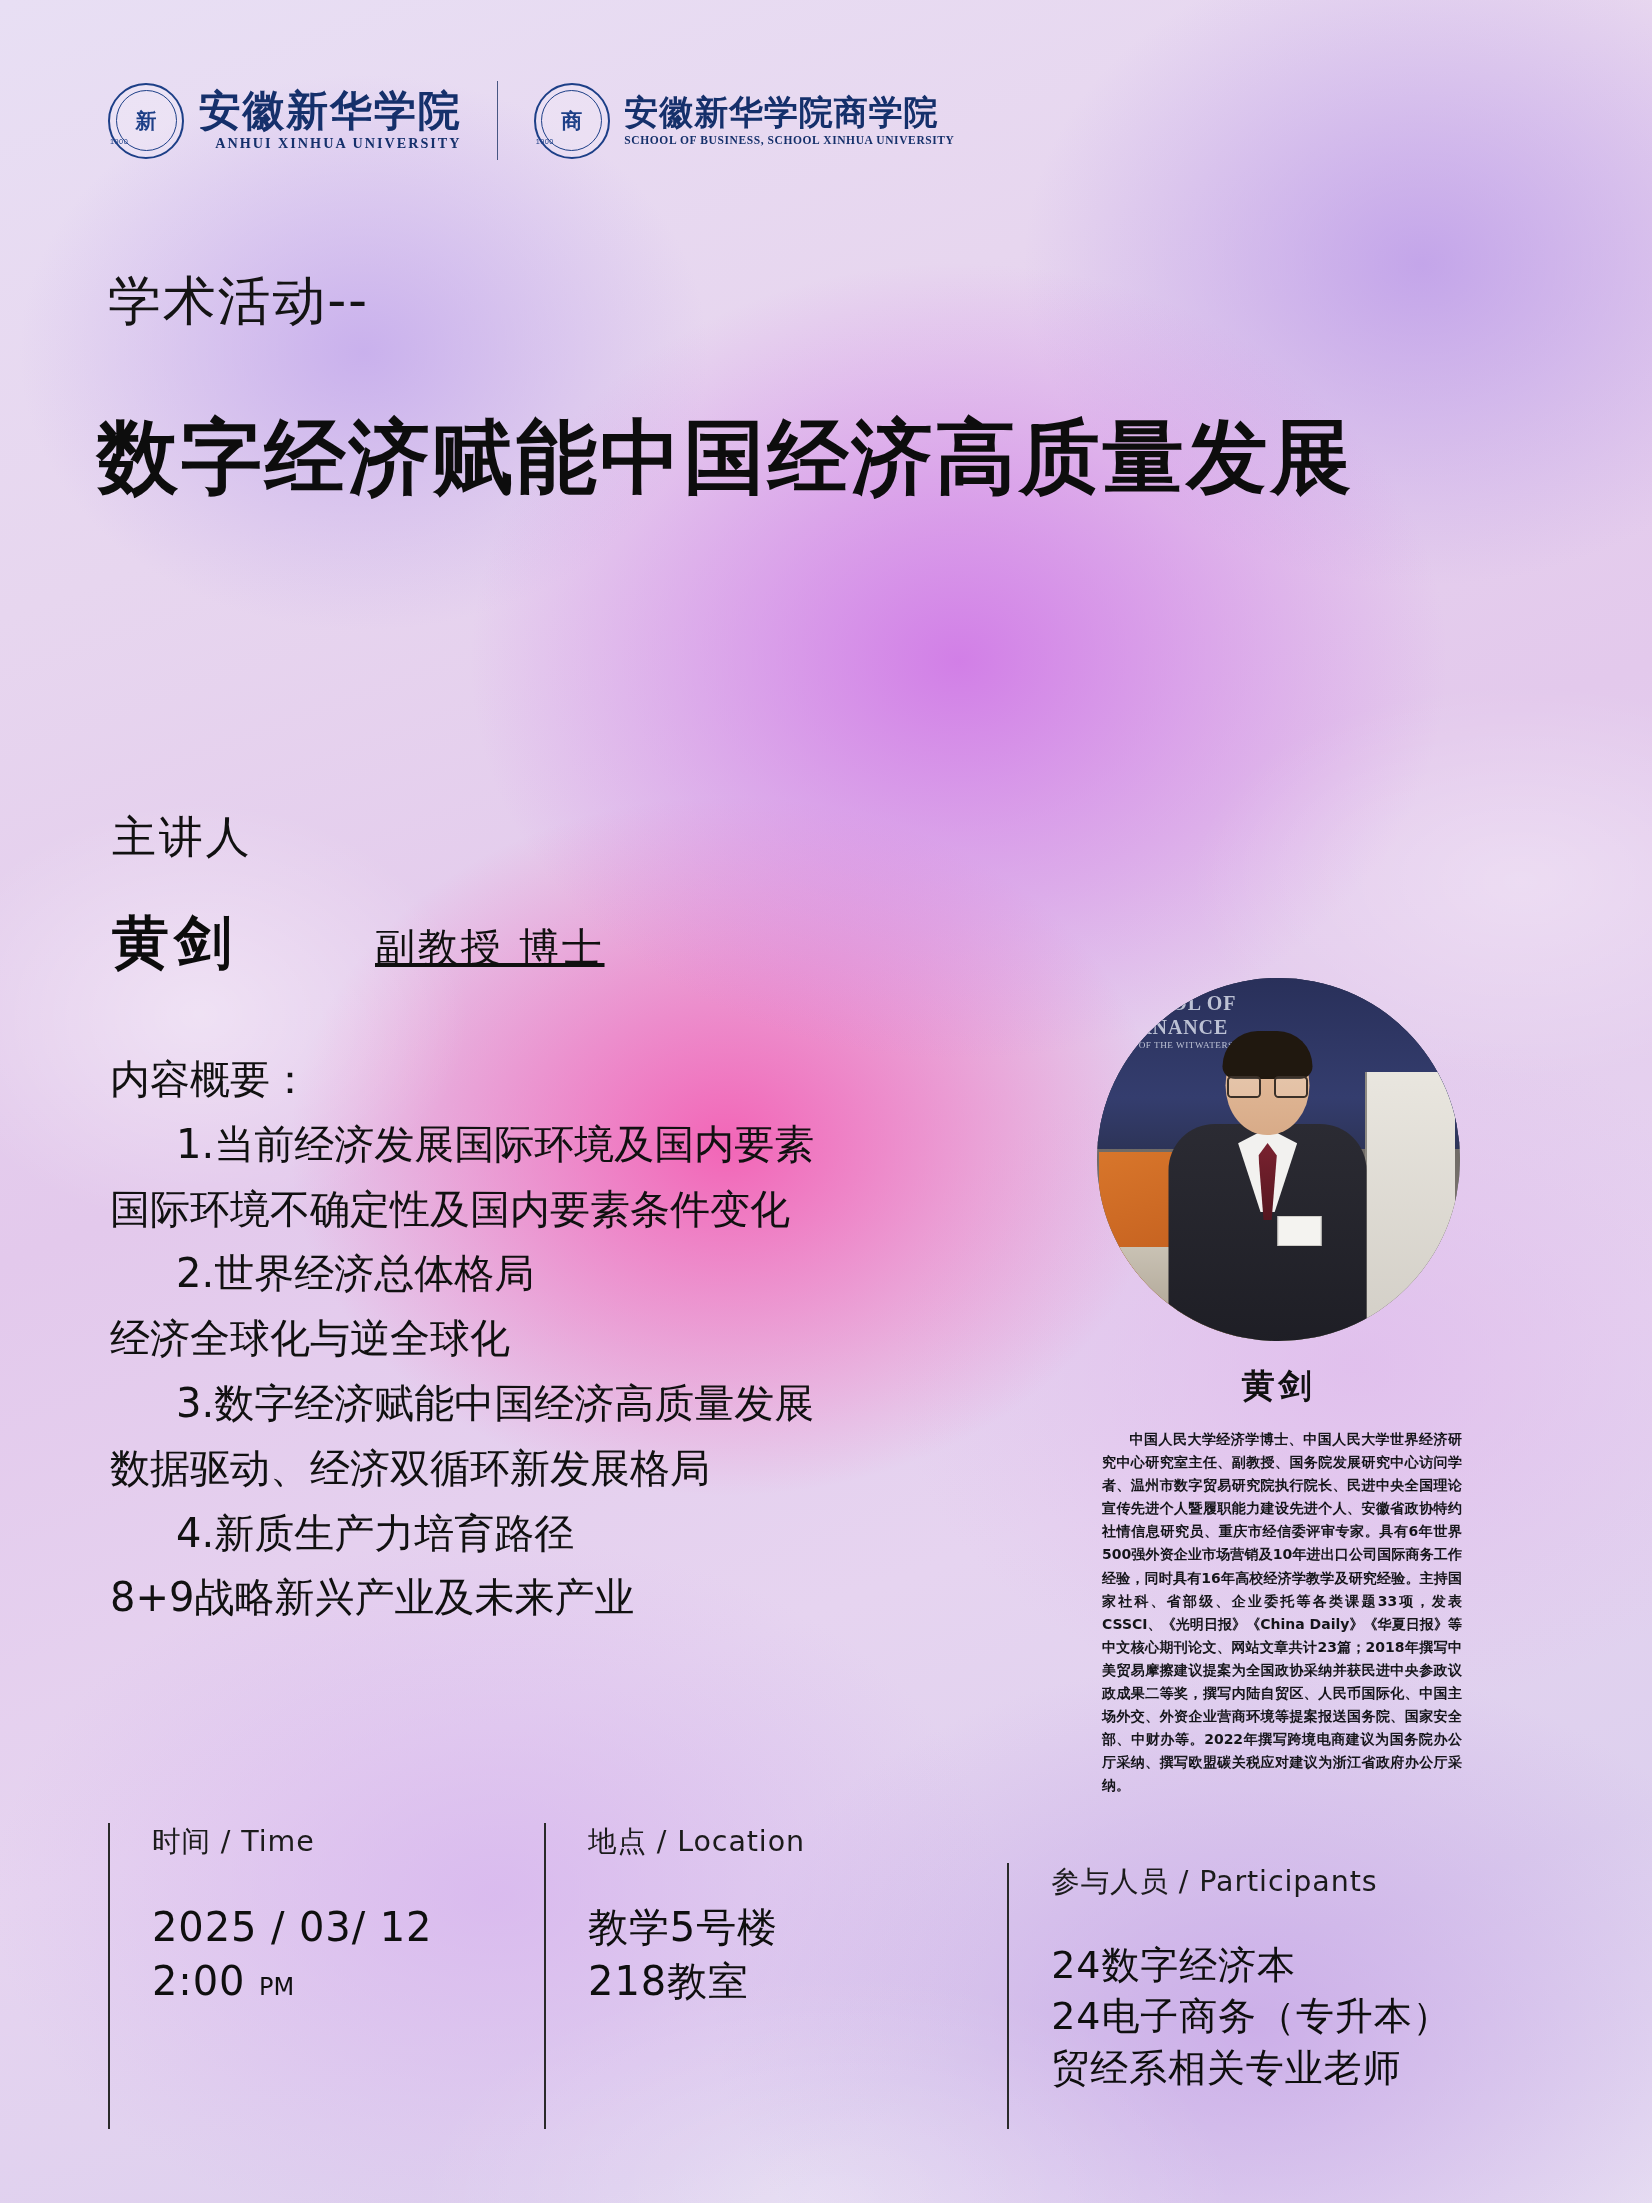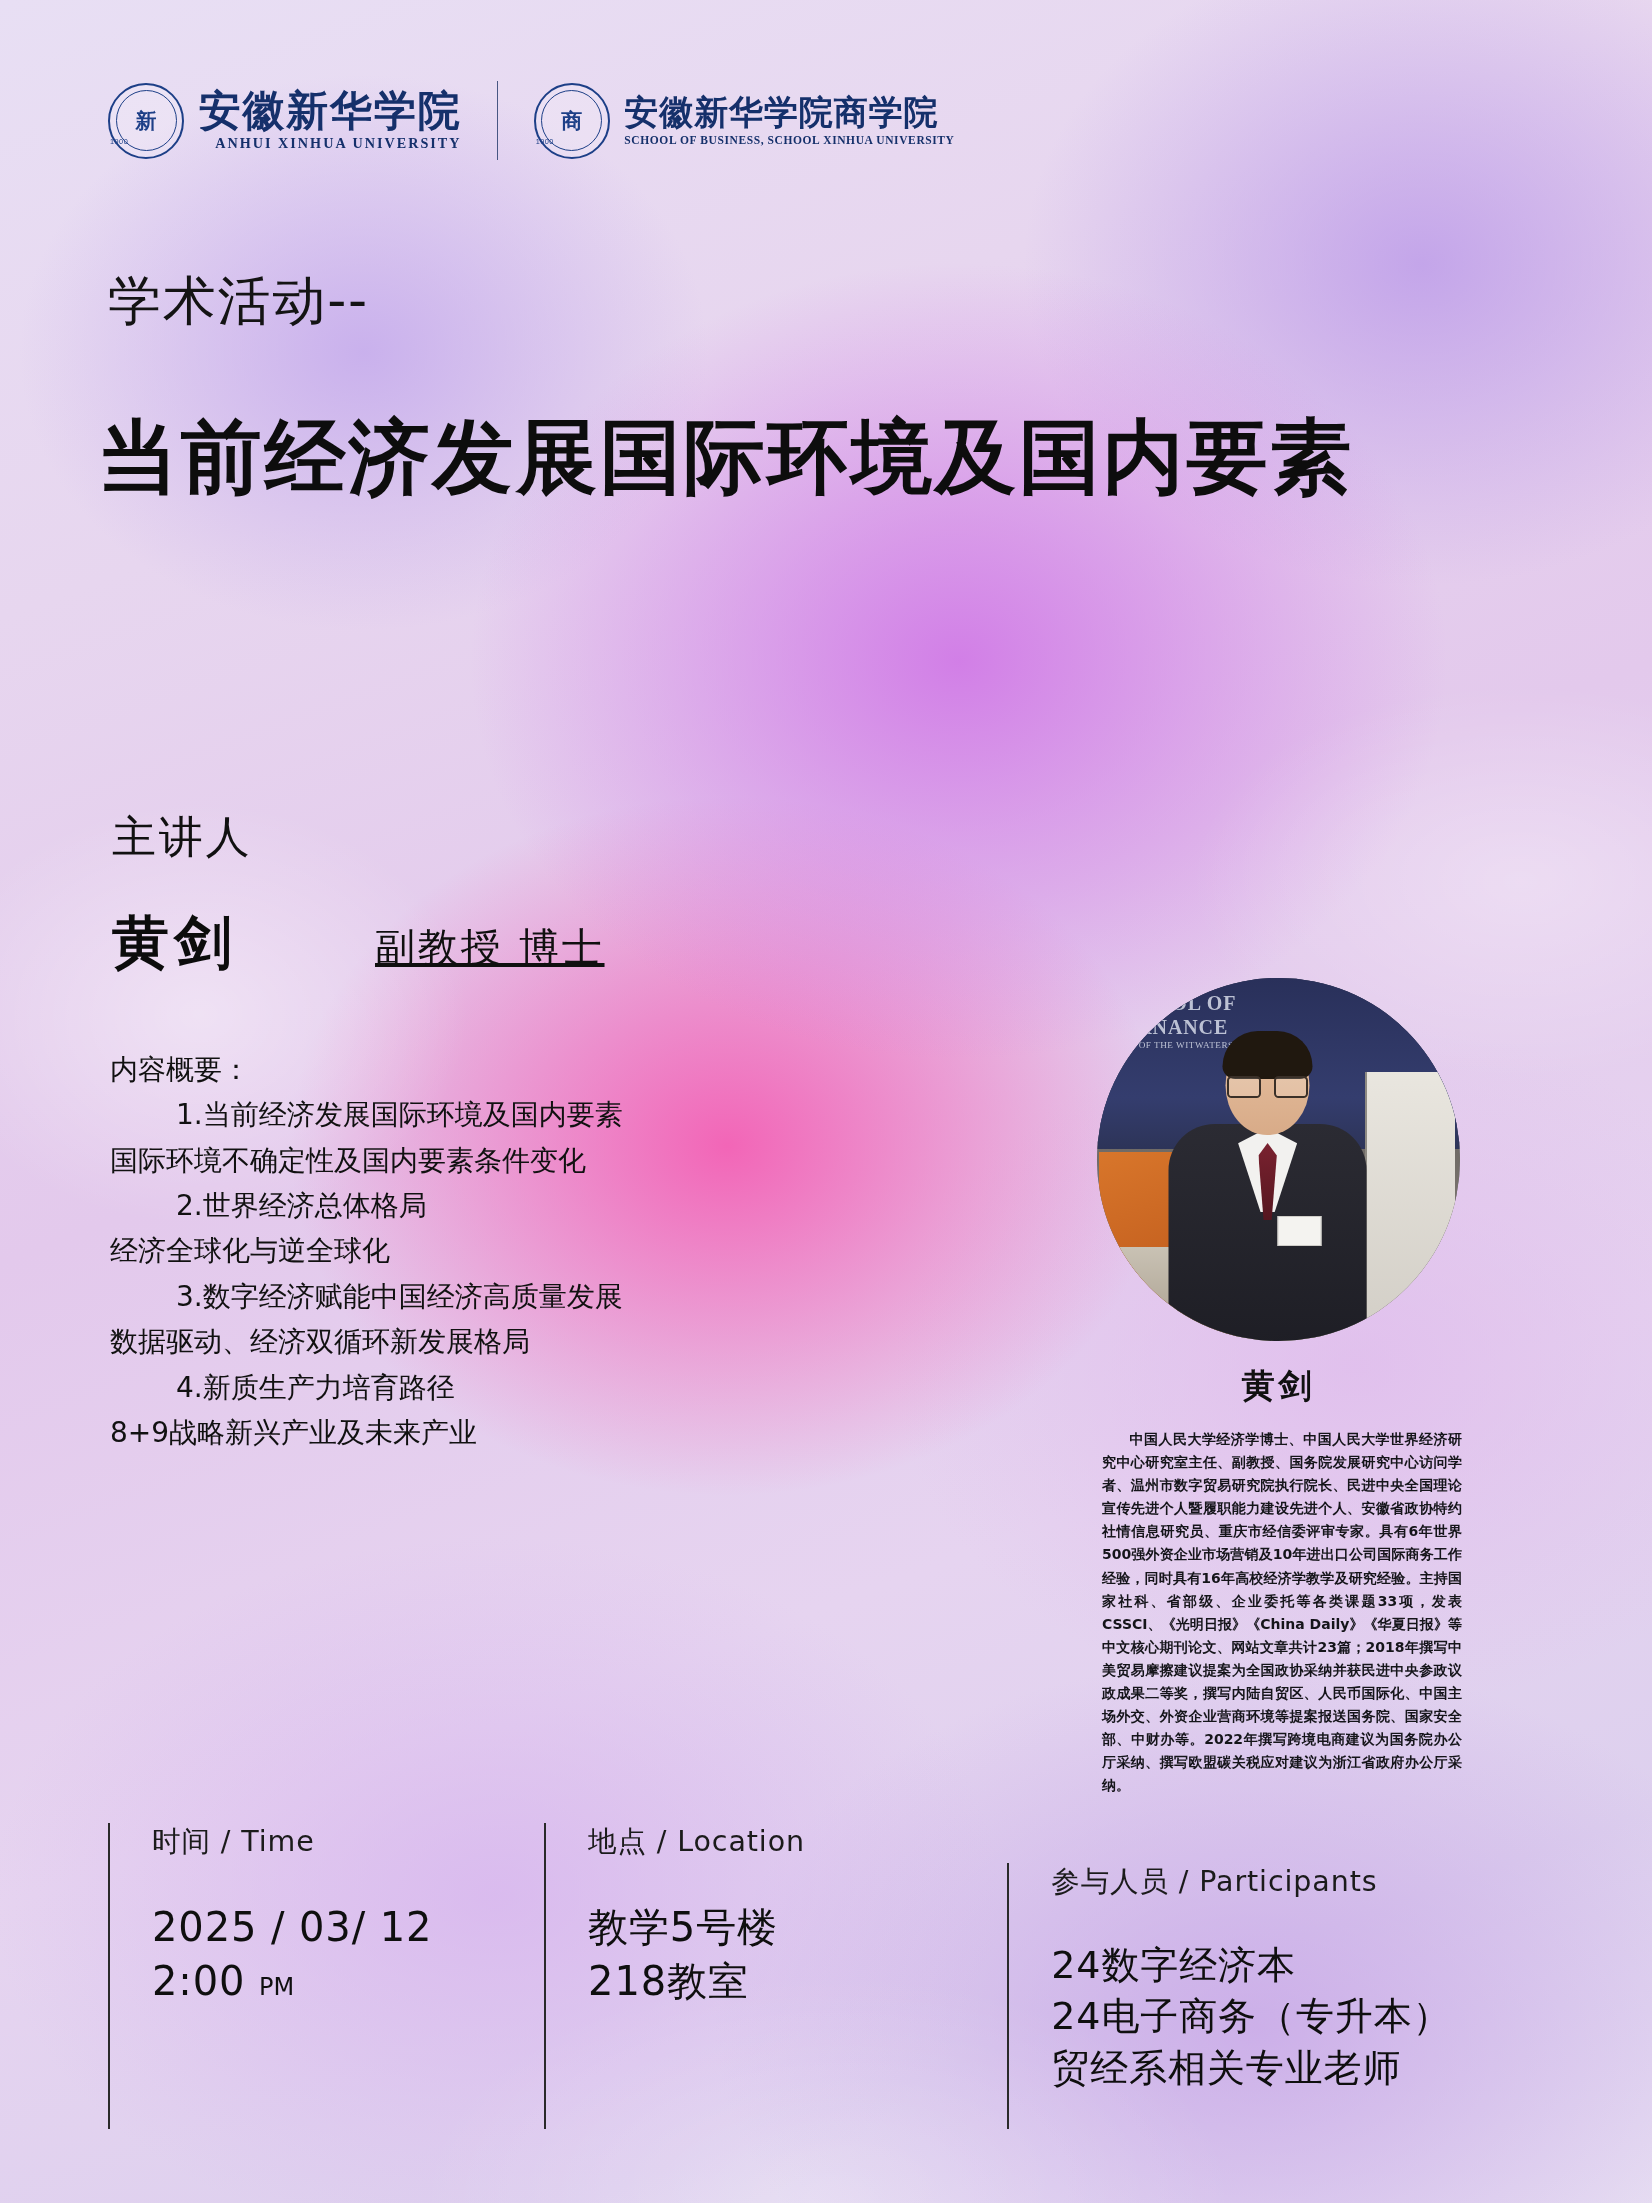--- a/index.html
+++ b/index.html
@@ -157,21 +157,21 @@
     font-family: "DejaVu Sans", "Liberation Sans", sans-serif;
     text-decoration: underline;
   }
 
   
   .outline {
     position: absolute;
     top: 1047px;
     left: 110px;
     width: 918px;
-    font-size: 28px;
+    font-size: 40px;
     line-height: 1.62;
     color: #111;
     font-family: "DejaVu Sans", "Liberation Sans", sans-serif;
   }
   .outline .ln { white-space: nowrap; }
   .outline .ln.indent { padding-left: 66px; }
 
   
   .portrait {
     position: absolute;
@@ -376,21 +376,21 @@
         <span class="ring-year">1900</span>
       </div>
       <div class="logo-words">
         <div class="cn-name small">安徽新华学院商学院</div>
         <div class="en-name tiny">SCHOOL OF BUSINESS, SCHOOL XINHUA UNIVERSITY</div>
       </div>
     </div>
   </div>
 
   <div class="kicker layer">学术活动--</div>
-  <div class="maintitle layer">当前经济发展国际环境及国内要素</div>
+  <div class="maintitle layer">数字经济赋能中国经济高质量发展</div>
 
   <div class="speaker-label layer">主讲人</div>
   <div class="speaker-name layer">黄剑</div>
   <div class="speaker-title layer">副教授  博士</div>
 
   <div class="outline layer">
     <div class="ln">内容概要：</div>
     <div class="ln indent">1.当前经济发展国际环境及国内要素</div>
     <div class="ln">国际环境不确定性及国内要素条件变化</div>
     <div class="ln indent">2.世界经济总体格局</div>

